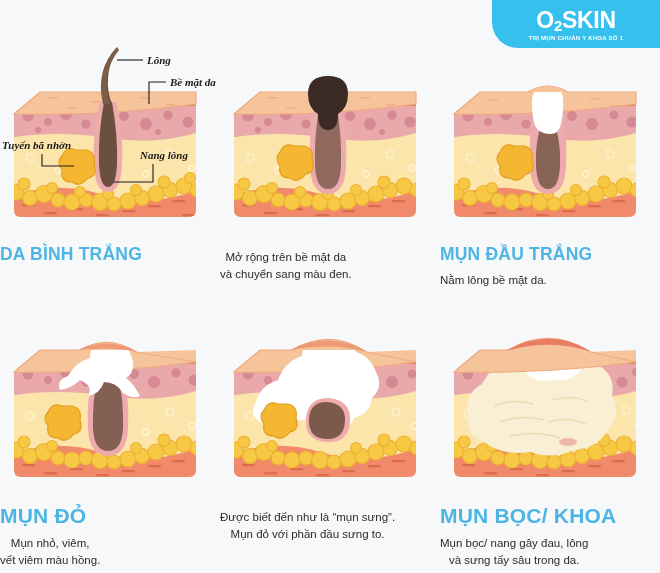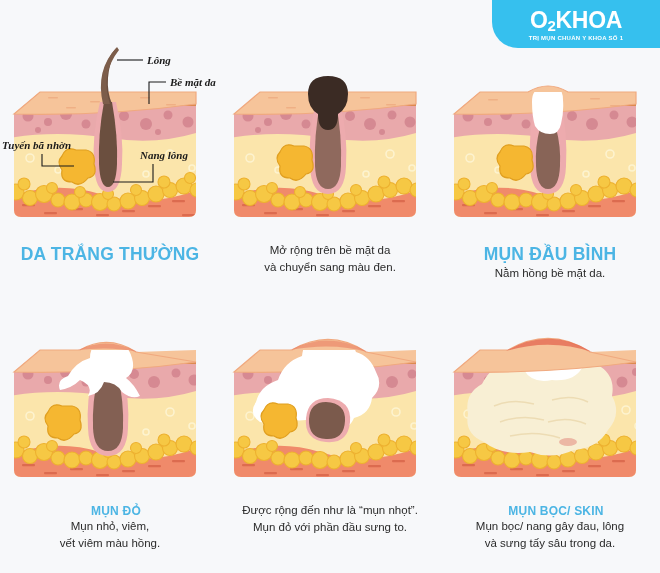--- a/index.html
+++ b/index.html
@@ -28,40 +28,40 @@
     color: #ffffff; font-size: 6px; font-weight: bold;
     letter-spacing: 0.25px; margin-top: 3px;
   }
   .grid {
     position: absolute; top: 42px; left: 0;
     width: 660px;
     display: grid;
     grid-template-columns: repeat(3, 220px);
     grid-template-rows: 272px 259px;
   }
-  .panel { position: relative; display: flex; flex-direction: column; align-items: center; }
+  .panel { position: relative; display: flex; flex-direction: column; align-items: flex-start; }
   .figure { position: relative; width: 220px; height: 200px; }
   .figure svg { position: absolute; left: 0; top: 0; }
   .panel-title {
     color: #4cb5e4; font-size: 17.5px; font-weight: bold;
     text-align: center; letter-spacing: 0.2px; margin-top: 2px;
   }
   .panel-caption {
     color: #2b2b2b; font-size: 11.5px; text-align: center;
-    line-height: 1.45; white-space: pre-line;
+    line-height: 1.45; margin-top: 7px; white-space: pre-line;
   }
   .row2 .figure { height: 188px; }
-  .row2 .panel-title { font-size: 12px; margin-left: 12px; }
+  .row2 .panel-title { font-size: 21px; }
   .ann { font-family: "Liberation Serif", serif; font-style: italic; font-weight: bold; font-size: 11px; fill: #1a1a1a; }
 </style>
 </head>
 <body>
 
 <div class="logo-badge">
-  <div class="logo-main"><span>O</span><sub>2</sub><span>KHOA</span></div>
+  <div class="logo-main"><span>O</span><sub>2</sub><span>SKIN</span></div>
   <div class="logo-tag">TRỊ MỤN CHUẨN Y KHOA SỐ 1</div>
 </div>
 
 <div class="grid">
 
   <div class="panel">
     <div class="figure">
       <svg width="220" height="200" viewBox="0 0 220 200">
         <defs>
           <clipPath id="blk1">
@@ -159,21 +159,21 @@
           <path d="M149,62 L149,40 L166,40"></path>
           <path d="M74,124 L42,124 L42,112"></path>
           <path d="M113,140 L153,140 L153,122"></path>
         </g>
         <text class="ann" x="147" y="22">Lông</text>
         <text class="ann" x="170" y="44">Bề mặt da</text>
         <text class="ann" x="2" y="107">Tuyến bã nhờn</text>
         <text class="ann" x="140" y="117">Nang lông</text>
       </svg>
     </div>
-    <div class="panel-title">DA TRẮNG THƯỜNG</div>
+    <div class="panel-title">DA BÌNH TRẮNG</div>
     <div class="panel-caption"></div>
   </div>
 
   <div class="panel">
     <div class="figure">
       <svg width="220" height="200" viewBox="0 0 220 200">
         <defs>
             <clipPath id="blk2">
               <path d="M14,72 L40,50 L196,50 L196,168 Q196,175 189,175 L21,175 Q14,175 14,168 Z"></path>
             </clipPath>
@@ -332,22 +332,22 @@
         </g>
         <g clip-path="url(#blk3)">
           <path d="M96,54 Q88,92 90,124 Q91,152 108,152 Q125,152 126,124 Q128,92 120,54 Z" fill="#edabae"></path>
           <path d="M100,86 Q95,104 96,124 Q97,147 108,147 Q119,147 120,124 Q121,104 116,86 Z" fill="#6b4f3f" opacity="0.78"></path>
 
           <path d="M99,48 Q92,48 92,60 Q92,74 95,84 Q100,92 110,92 Q119,92 121,82 Q124,70 123,58 Q123,46 115,45 Q107,42 99,48 Z" fill="#ffffff"></path>
         </g>
         <path d="M74,104 Q64,100 60,110 Q54,116 60,124 Q58,136 70,136 Q78,142 86,132 Q96,130 92,118 Q94,106 84,104 Z" fill="#f5b731" stroke="#e09f20" stroke-width="1.2"></path>
       </svg>
     </div>
-    <div class="panel-title">MỤN ĐẦU BÌNH</div>
-    <div class="panel-caption">Nằm hồng bề mặt da.</div>
+    <div class="panel-title">MỤN ĐẦU TRẮNG</div>
+    <div class="panel-caption">Nằm lông bề mặt da.</div>
   </div>
 
   <div class="panel row2">
     <div class="figure">
       <svg width="220" height="188" viewBox="0 0 220 188">
         <defs>
             <clipPath id="blk4">
               <path d="M14,58 L40,36 L196,36 L196,156 Q196,163 189,163 L21,163 Q14,163 14,156 Z"></path>
             </clipPath>
           </defs>
@@ -485,21 +485,21 @@
         <g clip-path="url(#blk5)">
 
           <path d="M104,18 Q84,22 82,42 Q64,48 58,66 Q40,72 36,88 Q28,100 40,108 Q52,112 62,102 Q78,110 92,104 Q96,118 112,116 Q128,118 134,104 Q150,100 152,84 Q164,72 156,58 Q150,42 136,38 Q128,18 104,18 Z" fill="#ffffff"></path>
 
           <path d="M108,84 Q88,84 86,104 Q84,126 106,128 Q128,130 130,108 Q132,86 108,84 Z" fill="#edabae"></path>
           <path d="M106,88 Q90,88 89,105 Q88,124 106,125 Q124,126 125,107 Q126,89 106,88 Z" fill="#6b4f3f" opacity="0.88"></path>
         </g>
         <path d="M58,90 Q48,86 44,96 Q38,102 44,110 Q42,122 54,122 Q62,128 70,118 Q80,116 76,104 Q78,92 68,90 Z" fill="#f5b731" stroke="#e09f20" stroke-width="1.2"></path>
       </svg>
     </div>
-    <div class="panel-caption">Được rộng đến như là “mụn nhọt”.
+    <div class="panel-caption">Được biết đến như là “mụn sưng”.
 Mụn đỏ với phần đầu sưng to.</div>
   </div>
 
   <div class="panel row2">
     <div class="figure">
       <svg width="220" height="188" viewBox="0 0 220 188">
         <defs>
             <clipPath id="blk6">
               <path d="M14,58 L40,36 L196,36 L196,156 Q196,163 189,163 L21,163 Q14,163 14,156 Z"></path>
             </clipPath>
@@ -561,18 +561,18 @@
               <path d="M108,108 Q128,102 146,110"></path>
             <path d="M70,122 Q96,116 120,124"></path>
           </g>
           <ellipse cx="128" cy="128" rx="9" ry="4" fill="#e2887c" opacity="0.55"></ellipse>
         </g>
         <path d="M14,58 L40,36 L68,36 Q110,12 150,38 L196,36 L196,48 Q110,60 14,58 Z" fill="#f6c49a"></path>
         <path d="M14,58 L40,36 L68,36 Q110,12 150,38 L196,48 Q110,60 14,58 Z" fill="none" stroke="#f0a97f" stroke-width="1.2"></path>
         <path d="M66,37 Q110,12 152,38 Q110,24 66,37 Z" fill="#e2604a" opacity="0.7"></path>
       </svg>
     </div>
-    <div class="panel-title">MỤN BỌC/ SKIN</div>
+    <div class="panel-title">MỤN BỌC/ KHOA</div>
     <div class="panel-caption">Mụn bọc/ nang gây đau, lông
 và sưng tấy sâu trong da.</div>
   </div>
 
 </div>
 
 </body></html>

